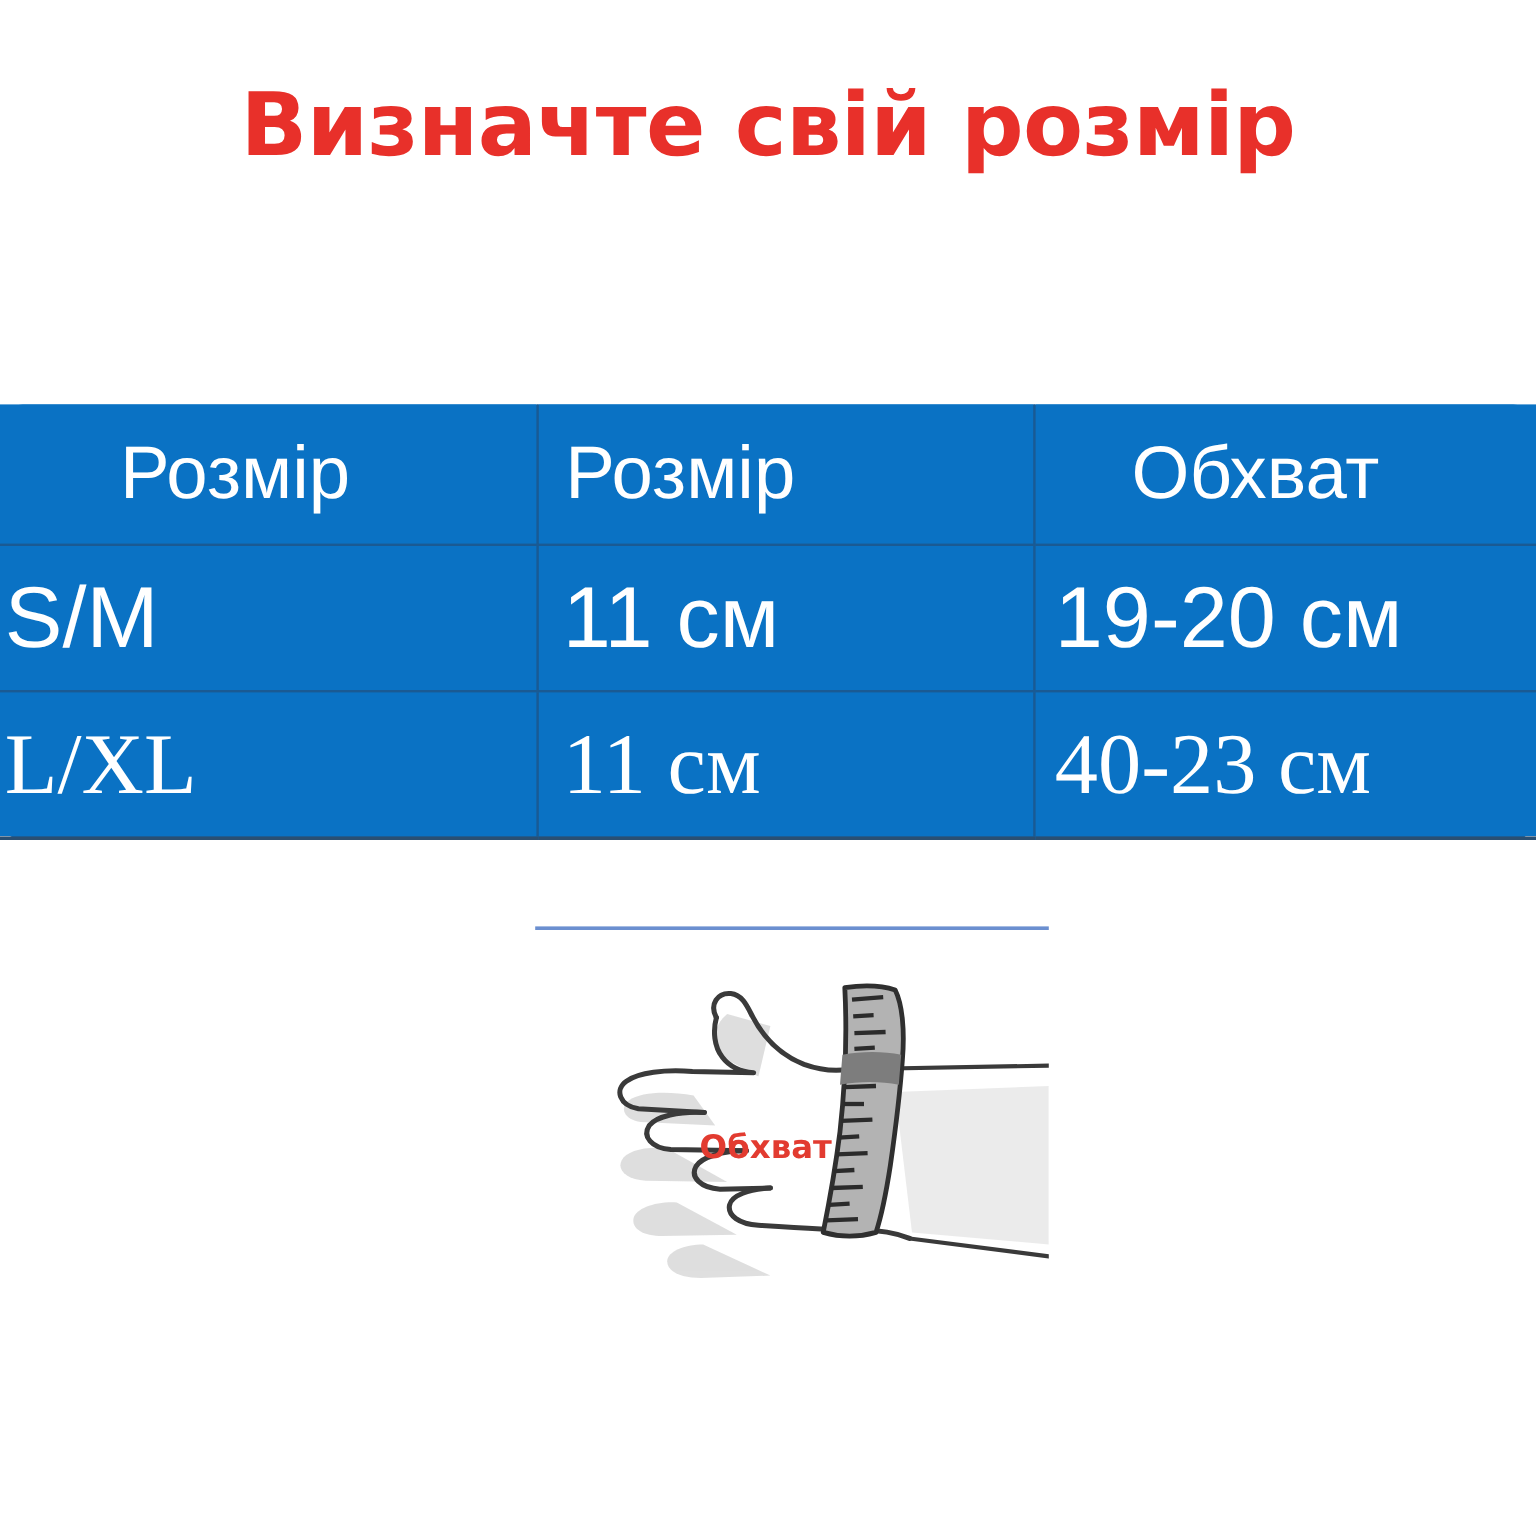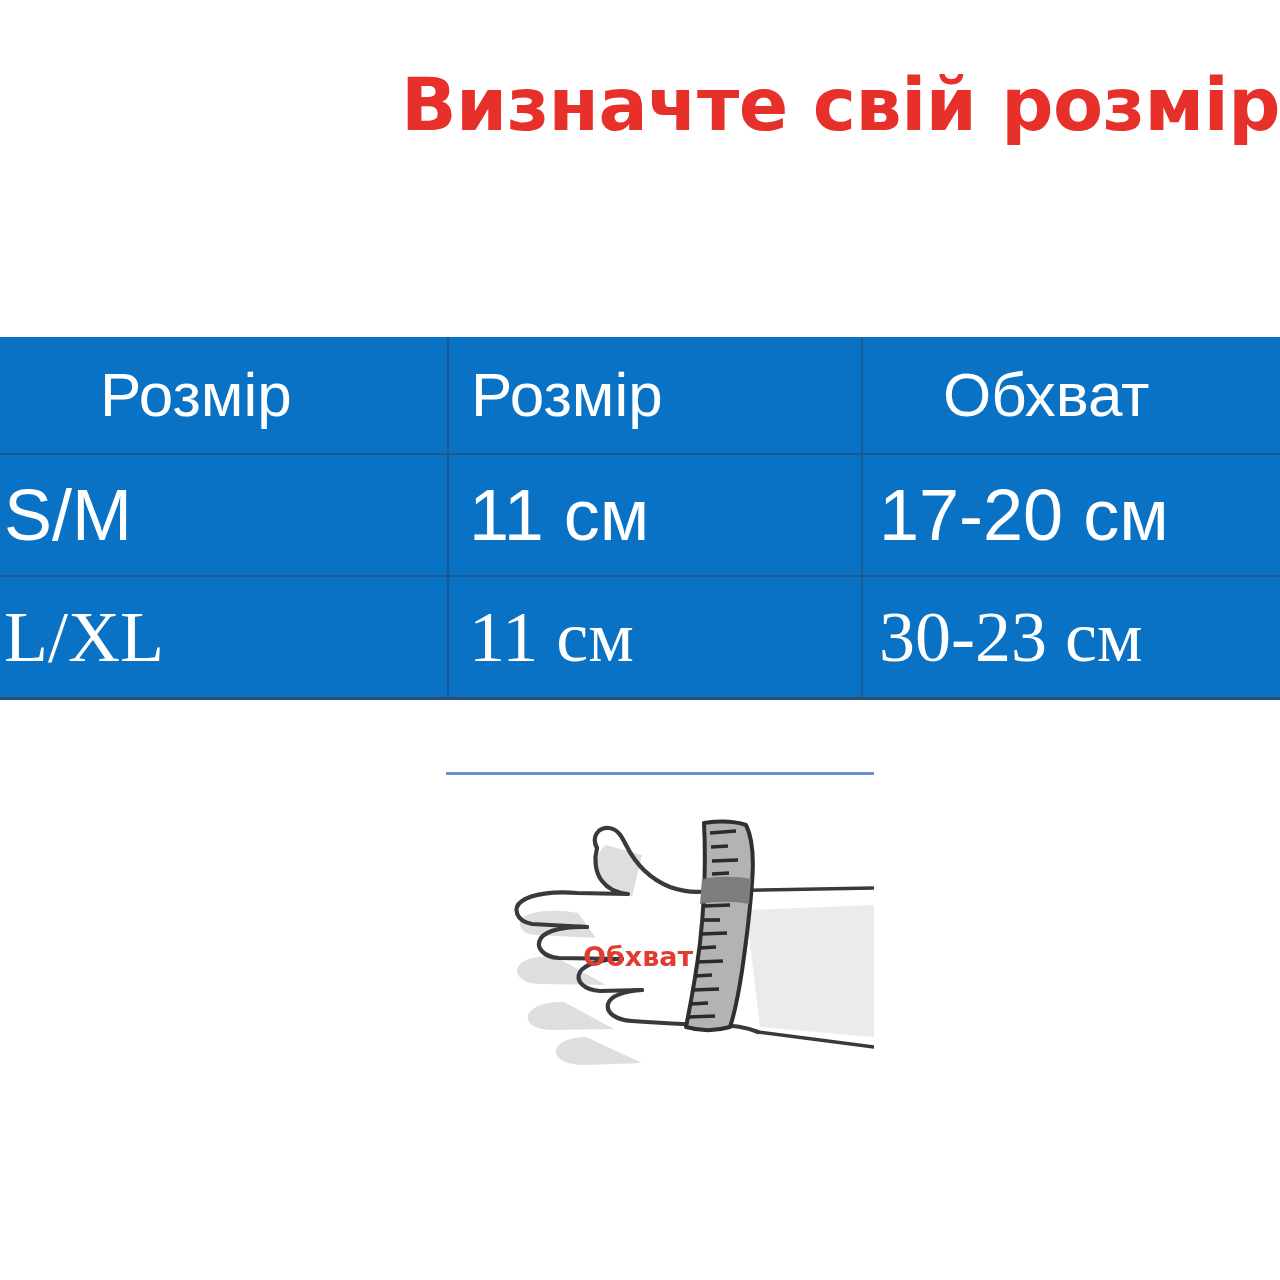--- a/index.html
+++ b/index.html
@@ -14,21 +14,21 @@
     overflow: hidden;
     position: relative;
   }
 
   
   .page-title {
     position: absolute;
     left: 0;
     top: 62px;
     width: 1280px;
-    text-align: right;
+    text-align: center;
     color: #e8302a;
     font-family: "DejaVu Sans", sans-serif;
     font-weight: bold;
     font-size: 73px;
     line-height: 86px;
     letter-spacing: -0.5px;
     white-space: nowrap;
   }
 
   
@@ -132,26 +132,26 @@
     <tr>
       <th class="hdr-0">Розмір</th>
       <th class="hdr-1">Розмір</th>
       <th class="hdr-2">Обхват</th>
     </tr>
   </thead>
   <tbody>
     <tr>
       <td class="cell-0">S/M</td>
       <td class="cell-1">11 см</td>
-      <td class="cell-2">17-20 см</td>
+      <td class="cell-2">19-20 см</td>
     </tr>
     <tr>
       <td class="cell-0">L/XL</td>
       <td class="cell-1">11 см</td>
-      <td class="cell-2">30-23 см</td>
+      <td class="cell-2">40-23 см</td>
     </tr>
   </tbody>
 </table>
 
 <div class="diagram-wrap">
   <svg viewBox="0 0 428 317" xmlns="http://www.w3.org/2000/svg">
 
     <g fill="#d9d9d9" stroke="none" opacity="0.85">
       <path d="M132,138 C110,134 88,135 78,142 C70,148 74,158 88,160 L150,163 Z"></path>
       <path d="M110,182 C92,180 76,184 72,192 C68,200 76,208 92,209 L160,210 Z"></path>

